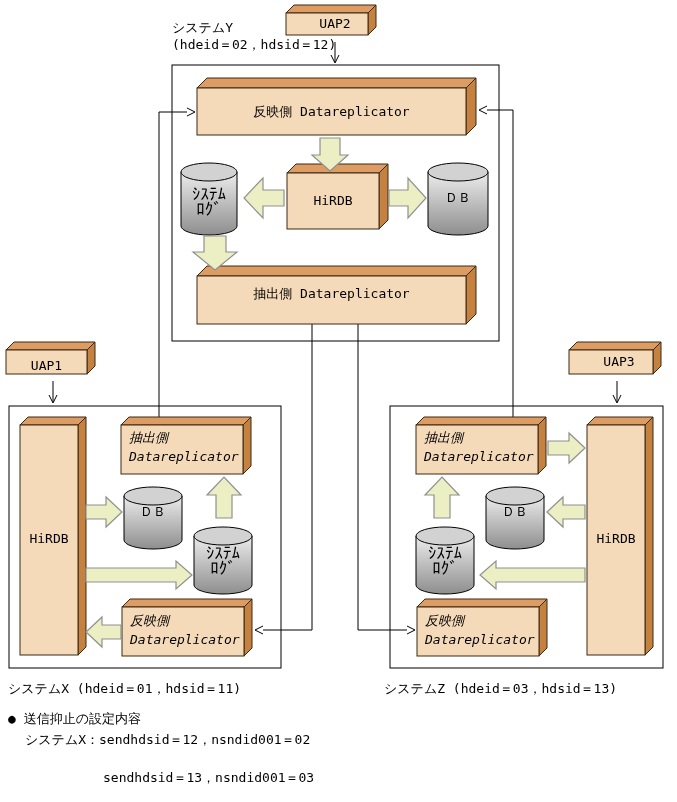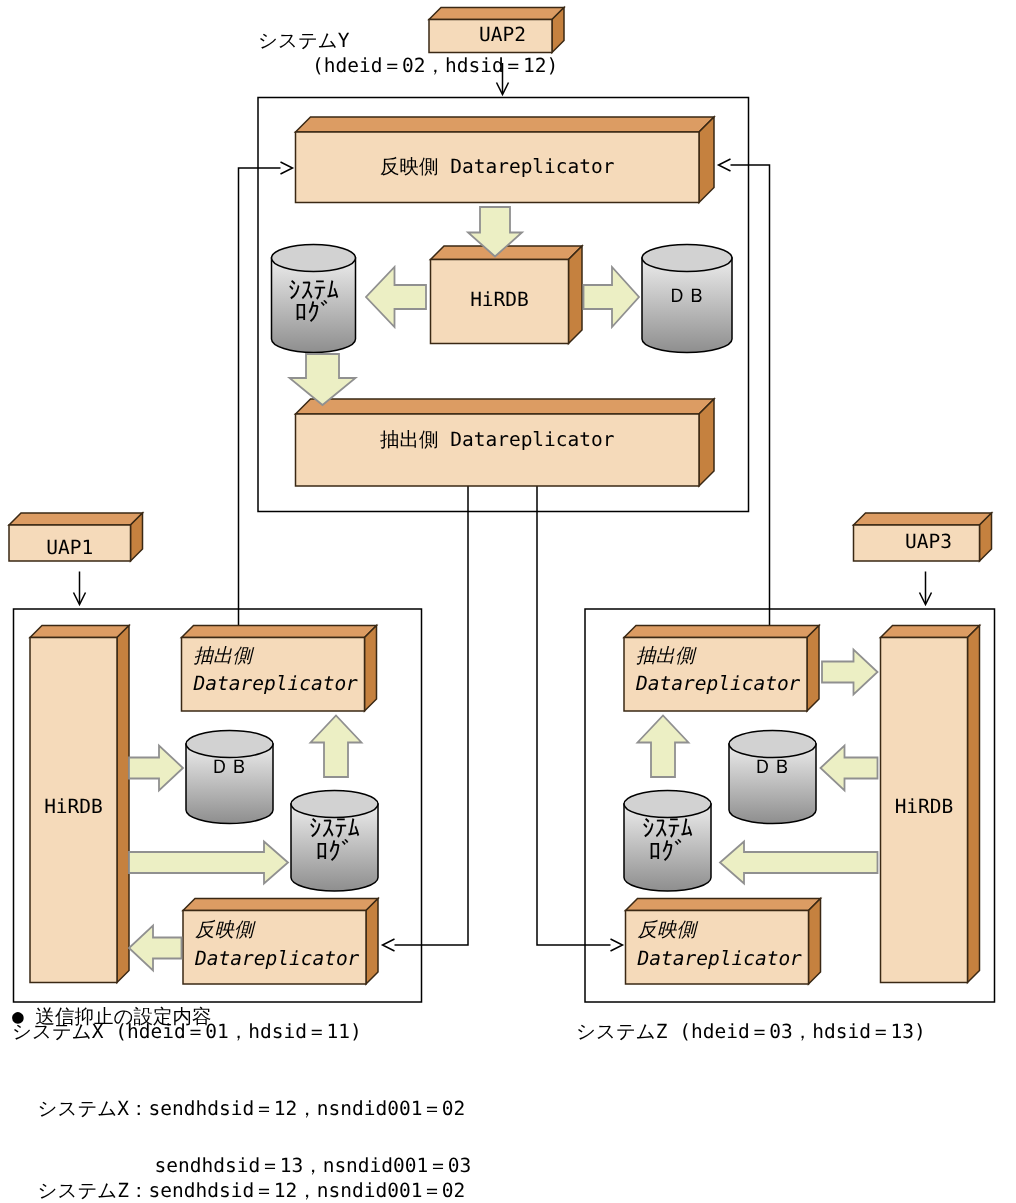--- a/index.html
+++ b/index.html
@@ -166,21 +166,21 @@
   <polygon class="barrow" points="86,568 176,568 176,561 192,575 176,589 176,582 86,582"></polygon>
   <polygon class="barrow" points="121,625 102,625 102,617 86,632 102,647 102,639 121,639"></polygon>
   <polygon class="barrow" points="548,441 569,441 569,433 585,448 569,463 569,455 548,455"></polygon>
   <polygon class="barrow" points="585,505 563,505 563,497 547,512 563,527 563,519 585,519"></polygon>
   <polygon class="barrow" points="434,518 434,495 425,495 442,477 459,495 450,495 450,518"></polygon>
   <polygon class="barrow" points="585,568 496,568 496,561 480,575 496,589 496,582 585,582"></polygon>
 </svg>
 
 <div class="lbl ctr" style="left:286px;top:13px;width:98px;height:22px;">UAP2</div>
 <div class="lbl" style="left:172px;top:20px;">システムY</div>
-<div class="lbl" style="left:172px;top:37px;margin-left:36px;">(hdeid＝02，hdsid＝12)</div>
+<div class="lbl" style="left:172px;top:37px;">(hdeid＝02，hdsid＝12)</div>
 
 <div class="lbl ctr" style="left:197px;top:88px;width:269px;height:47px;">反映側 Datareplicator</div>
 <div class="lbl ctr" style="left:287px;top:173px;width:92px;height:56px;">HiRDB</div>
 <div class="lbl ctr" style="left:428px;top:190px;width:60px;height:16px;">ＤＢ</div>
 <div class="lbl cyl-lbl" style="left:181px;top:187px;width:56px;">
   <div>ｼｽﾃﾑ</div>
   <div>ﾛｸﾞ</div>
 </div>
 <div class="lbl ctr" style="left:197px;top:276px;width:269px;height:36px;">抽出側 Datareplicator</div>
 
@@ -213,18 +213,17 @@
   <div>ﾛｸﾞ</div>
 </div>
 <div class="lbl two" style="left:425px;top:611px;">
   <div>反映側</div>
   <div>Datareplicator</div>
 </div>
 
 <div class="lbl" style="left:8px;top:681px;">システムX (hdeid＝01，hdsid＝11)</div>
 <div class="lbl" style="left:384px;top:681px;">システムZ (hdeid＝03，hdsid＝13)</div>
 
-<div class="lbl" style="left:8px;top:671px;">● 送信抑止の設定内容</div>
+<div class="lbl" style="left:8px;top:711px;">● 送信抑止の設定内容</div>
 <div class="lbl" style="left:25px;top:732px;">システムX：sendhdsid＝12，nsndid001＝02</div>
 <div class="lbl" style="left:103px;top:770px;">sendhdsid＝13，nsndid001＝03</div>
-<div class="lbl" style="left:25px;top:787px;">システムZ：sendhdsid＝12，nsndid001＝02</div>
 
 </div>
 
 </body></html>

